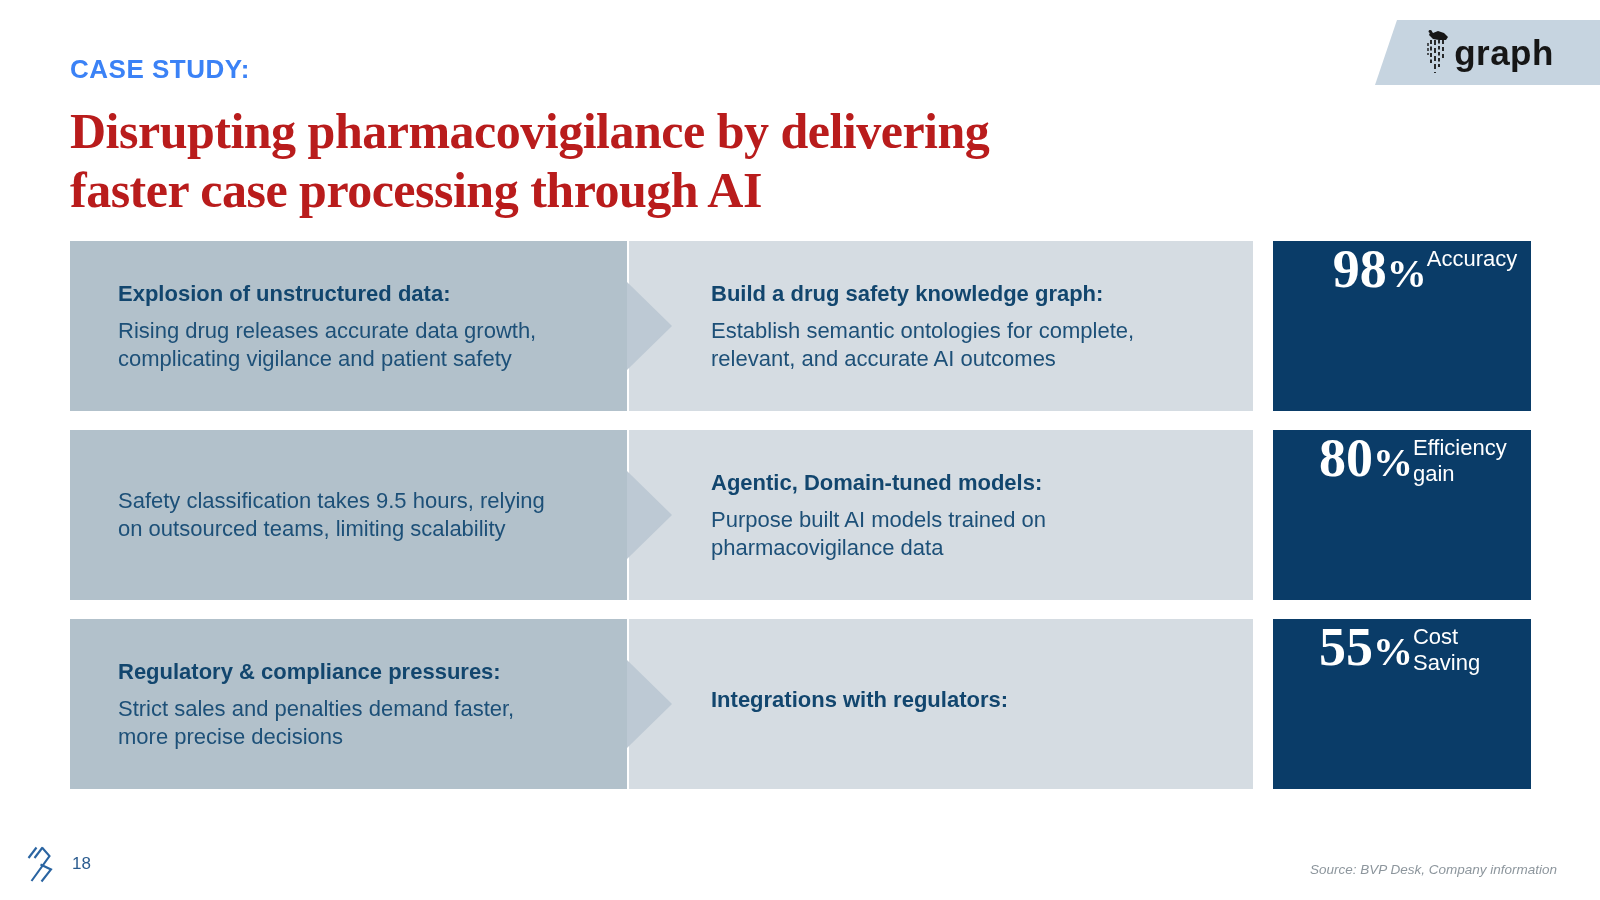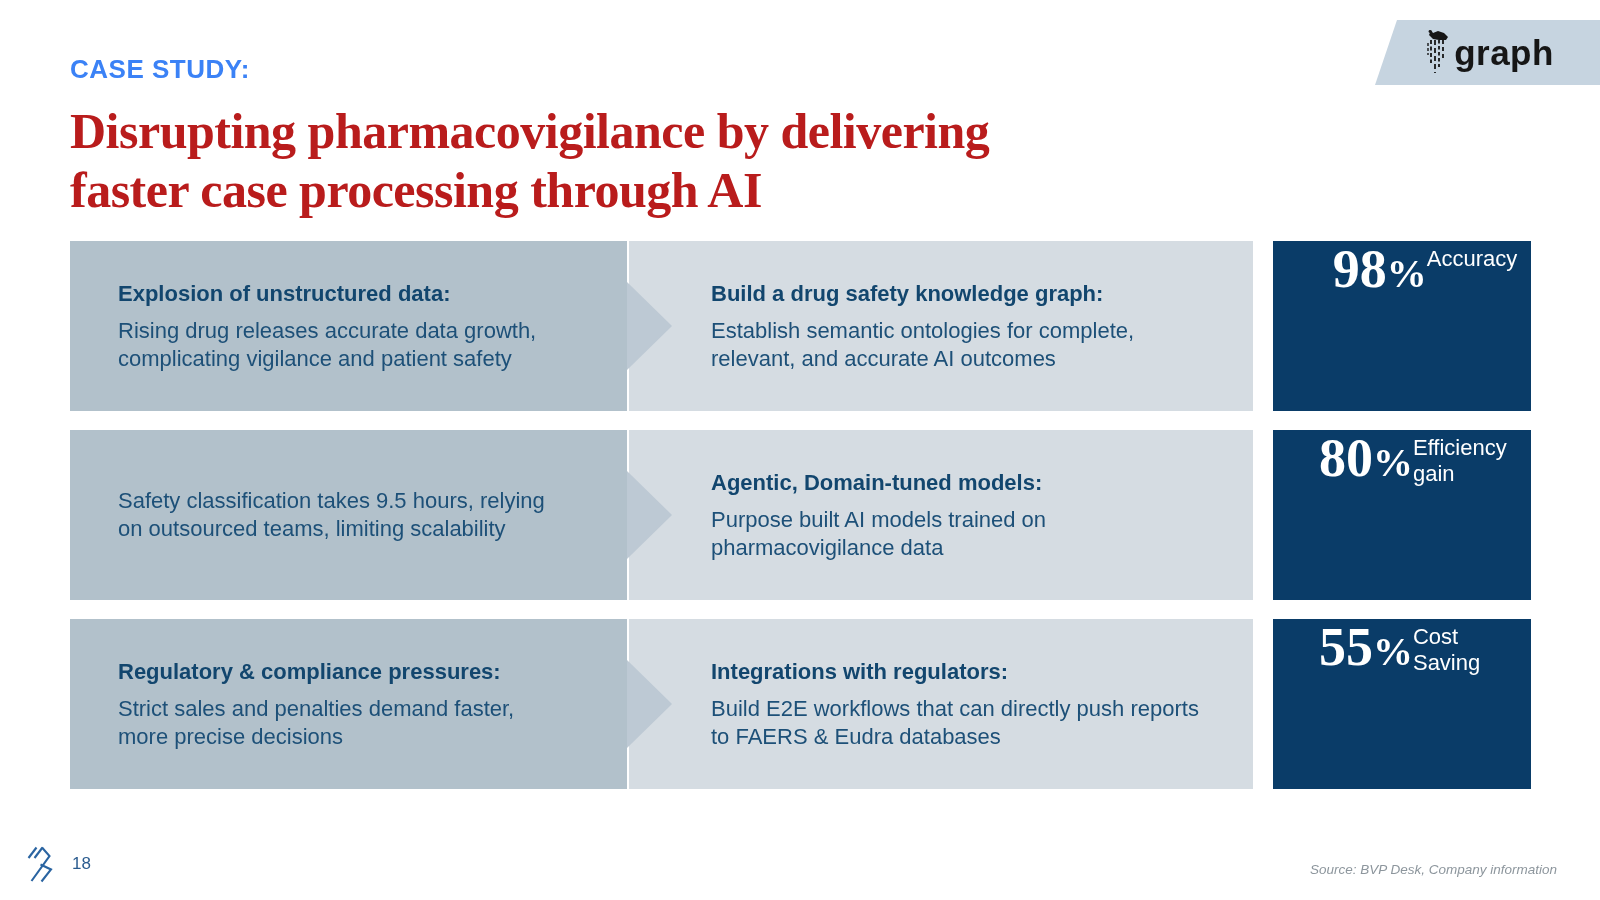--- a/index.html
+++ b/index.html
@@ -128,21 +128,20 @@
     </div>
 
     <div class="row">
       <div class="problem-box">
         <div class="box-title">Regulatory &amp; compliance pressures:</div>
         <div class="box-body">Strict sales and penalties demand faster, more precise decisions</div>
       </div>
       <div class="chev"></div>
       <div class="solution-box">
         <div class="box-title">Integrations with regulators:</div>
-        <div class="box-body">Build E2E workflows that can directly push reports to FAERS &amp; Eudra databases</div>
       </div>
       <div class="stat-box">
         <div class="stat-value"><span>55</span><span class="unit">%</span></div>
         <div class="stat-label">Cost Saving</div>
       </div>
     </div>
 
   </div>
 
   <svg class="footer-logo" viewBox="0 0 30 37" xmlns="http://www.w3.org/2000/svg" fill="none" stroke="#2a64a1" stroke-width="2.1">

